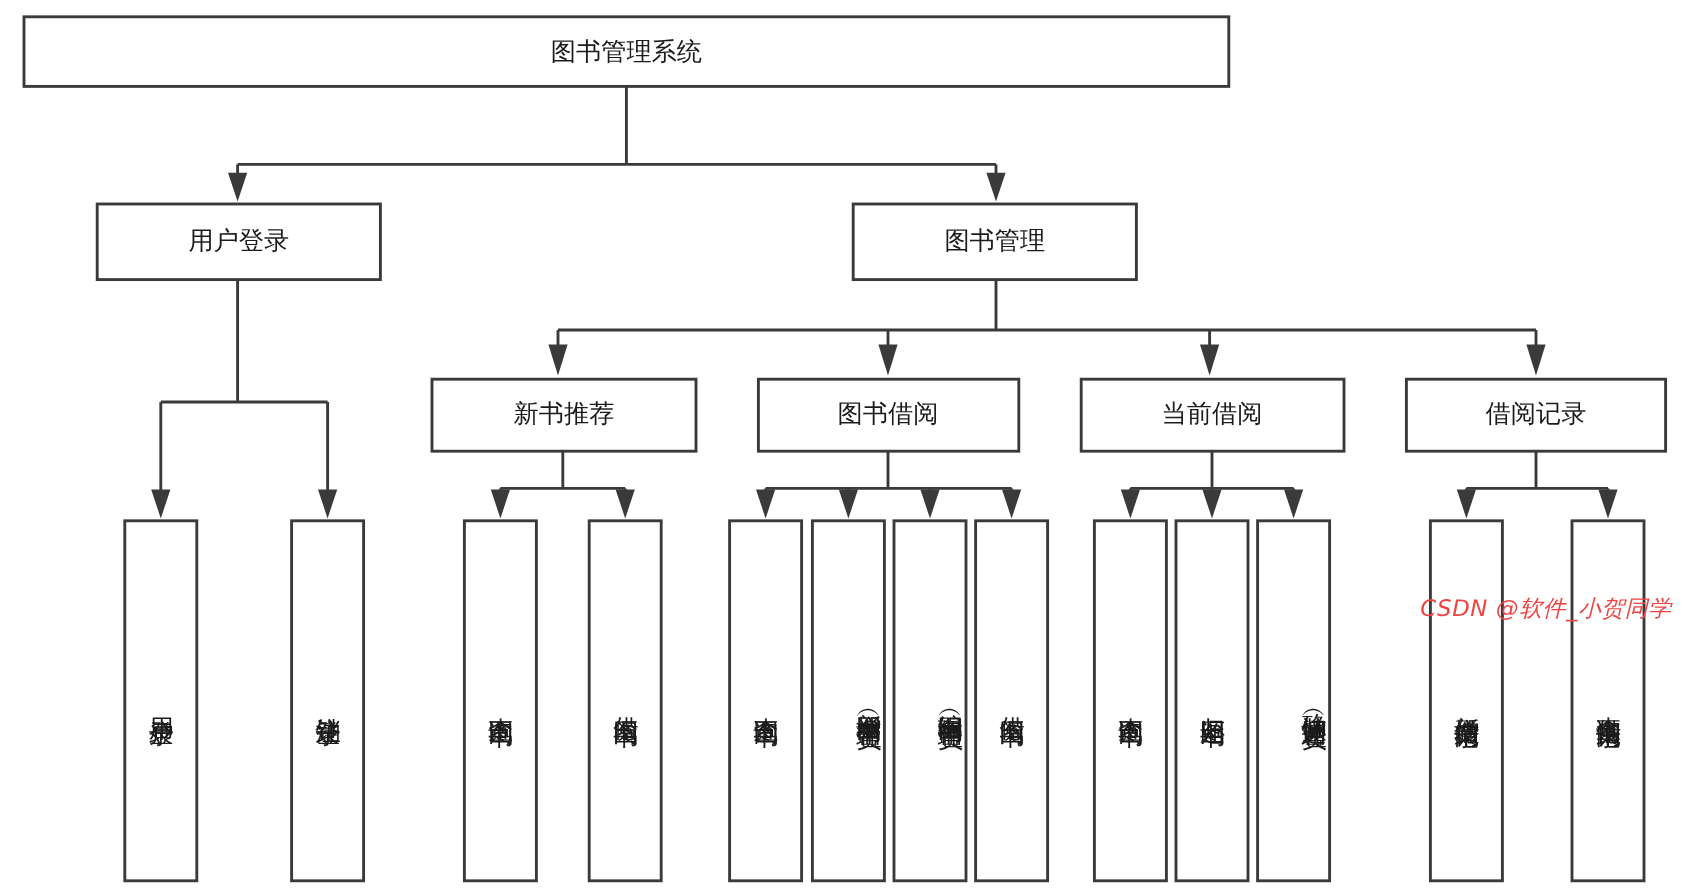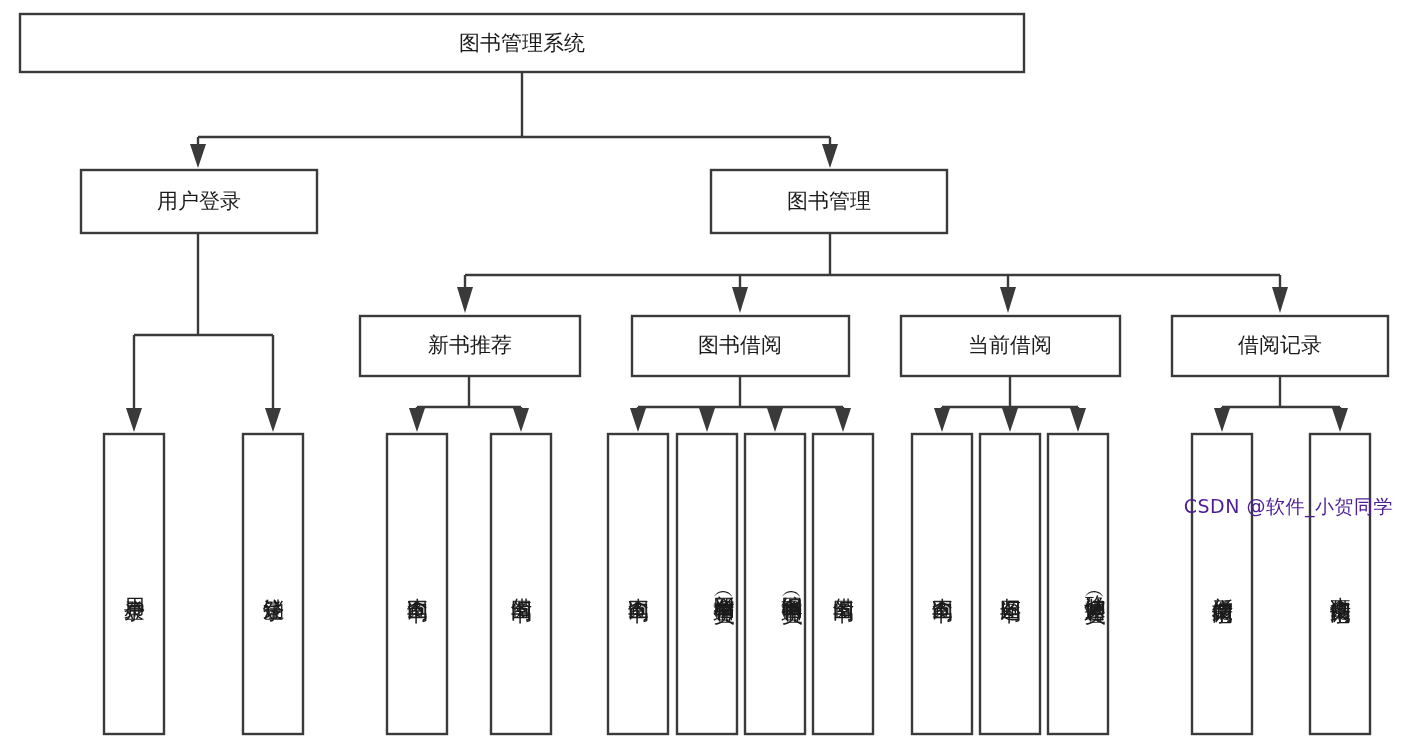--- a/index.html
+++ b/index.html
@@ -65,23 +65,24 @@
     text-align: center;
     white-space: nowrap;
     pointer-events: none;
   }
   .watermark {
     position: absolute;
     right: 12px;
     bottom: 6px;
     font-family: "DejaVu Sans", "Liberation Sans", sans-serif;
     font-size: 19px;
-    color: #4c1d95;
+    color: #ef4444;
     letter-spacing: 0.5px;
     white-space: nowrap;
+    font-style: italic;
   }
 </style>
 </head>
 <body>
 
 <div id="diagram-root">
 
   <svg id="diagram-svg" viewBox="0 0 1405 747">
 
     <g>

